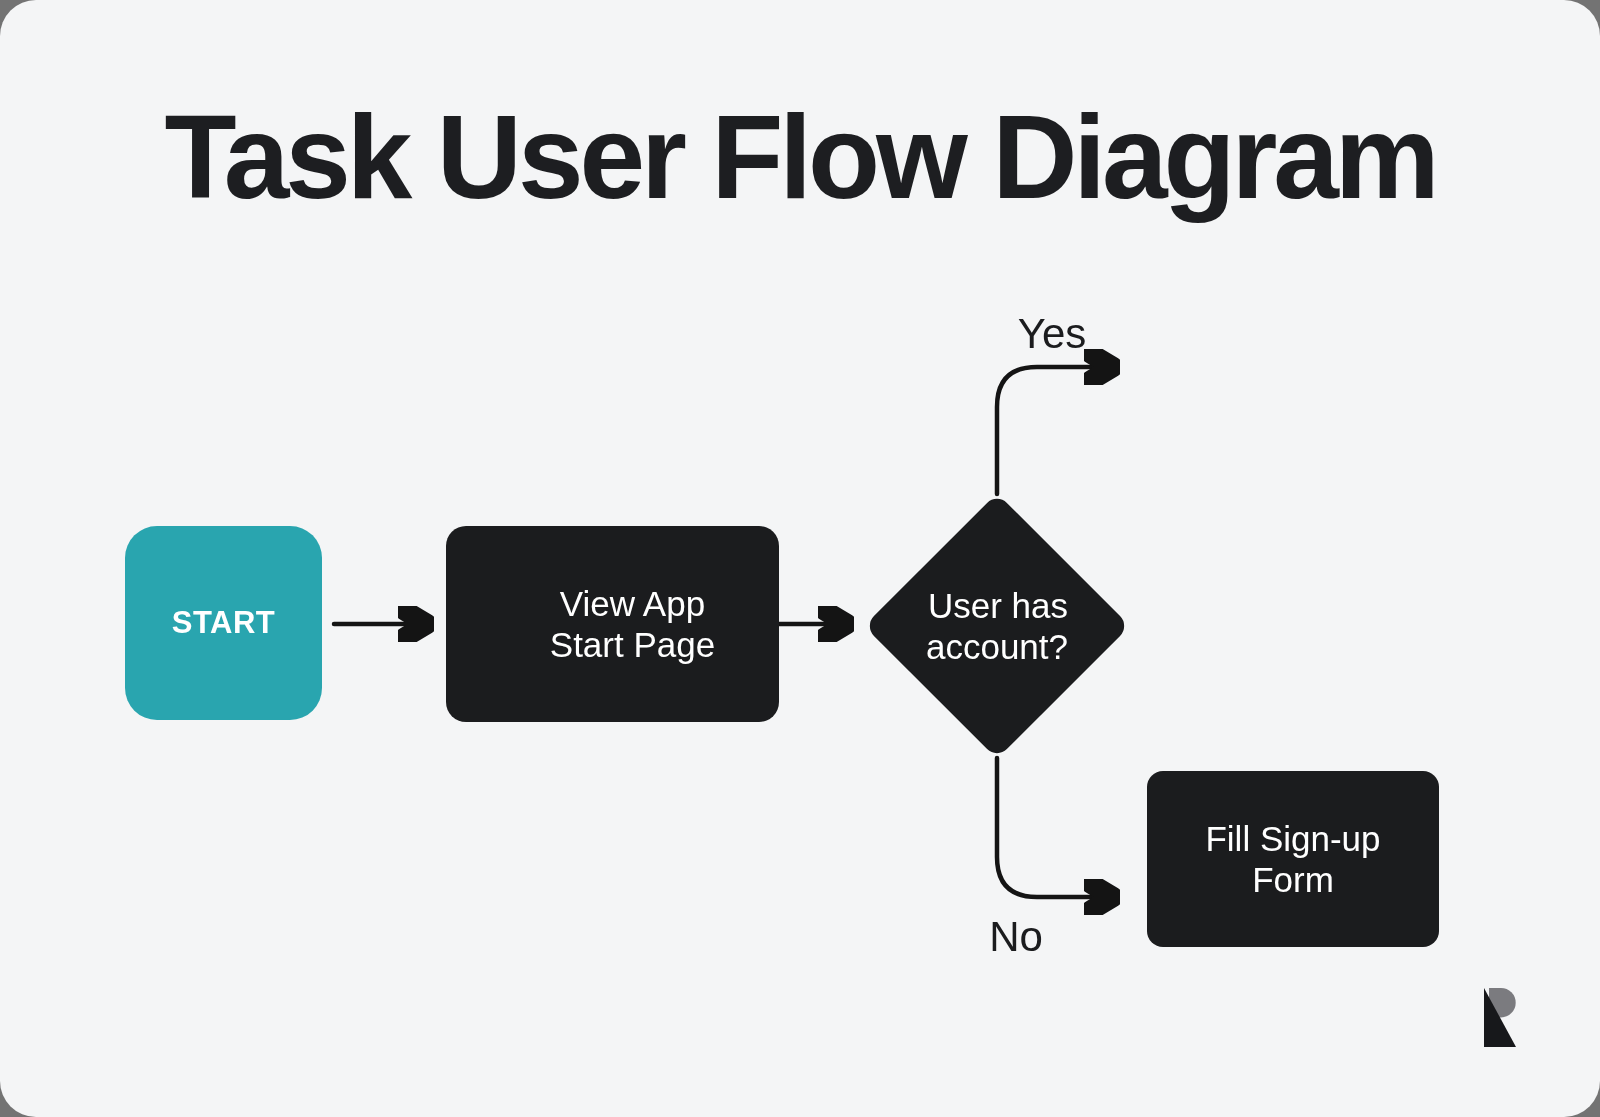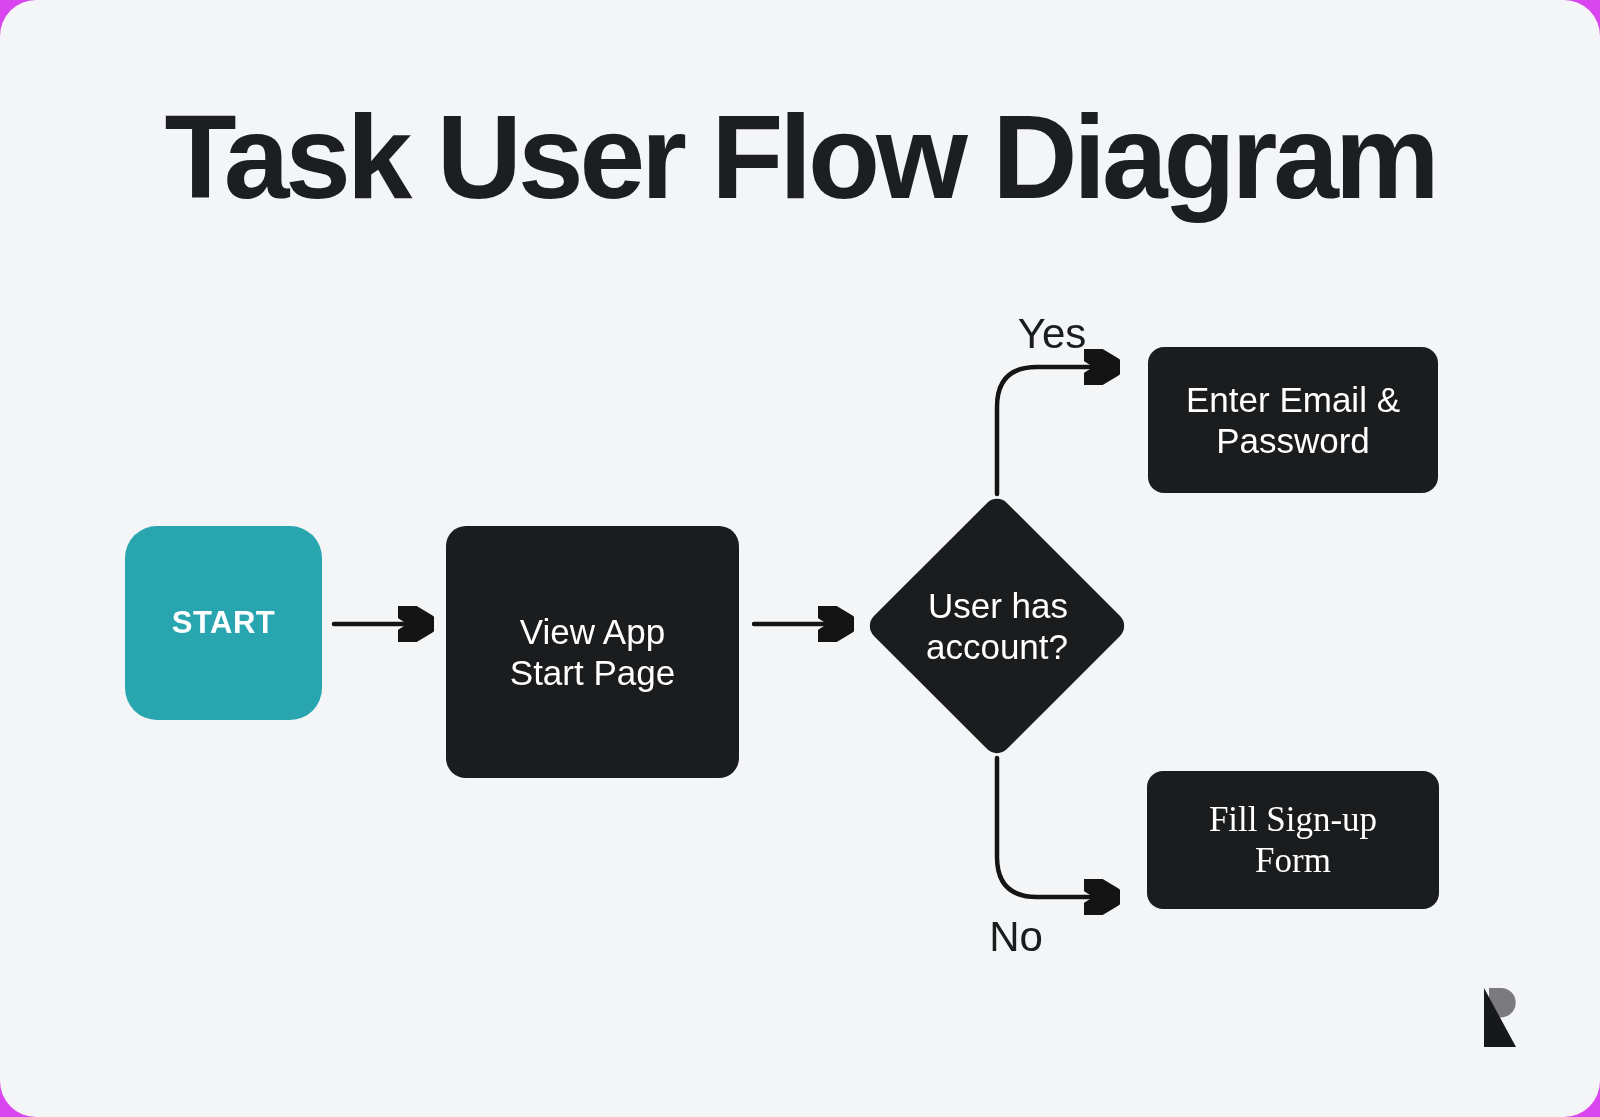--- a/index.html
+++ b/index.html
@@ -5,21 +5,21 @@
   html, body {
     margin: 0;
     padding: 0;
     background: #000000;
     font-family: "Liberation Sans", "DejaVu Sans", sans-serif;
   }
   .stage {
     position: relative;
     width: 1600px;
     height: 1117px;
-    background: #d946ef;
+    background: #737373;
     overflow: hidden;
   }
   .canvas {
     position: absolute;
     inset: 0;
     background: #f4f5f6;
     border-radius: 36px;
   }
   .title {
     position: absolute;
@@ -70,37 +70,37 @@
   .node.process {
     background: #1b1c1e;
     font-size: 35px;
     font-weight: 400;
     line-height: 1.18;
   }
   .node.view-app {
     left: 446px;
     top: 526px;
     width: 293px;
-    height: 252px;
+    height: 196px;
     border-radius: 20px;
+    padding-left: 40px;
   }
   .node.enter-email {
     left: 1148px;
     top: 347px;
     width: 290px;
     height: 146px;
     border-radius: 16px;
   }
   .node.fill-signup {
     left: 1147px;
     top: 771px;
     width: 292px;
-    height: 138px;
+    height: 176px;
     border-radius: 16px;
-    font-family: Liberation Serif, serif;
   }
   .decision {
     position: absolute;
     left: 903px;
     top: 532px;
     width: 188px;
     height: 188px;
   }
   .decision-shape {
     position: absolute;
@@ -168,24 +168,20 @@
       <span class="node-label">View App
 Start Page</span>
     </div>
 
     <div class="decision">
       <div class="decision-shape"></div>
       <span class="node-label">User has
 account?</span>
     </div>
 
-    <div class="node process enter-email">
-      <span class="node-label">Enter Email &amp;
-Password</span>
-    </div>
 
     <div class="node process fill-signup">
       <span class="node-label">Fill Sign-up
 Form</span>
     </div>
 
     <div class="edge-label yes">Yes</div>
     <div class="edge-label no">No</div>
 
     <svg class="logo" viewBox="0 0 33 59" width="33" height="59">

